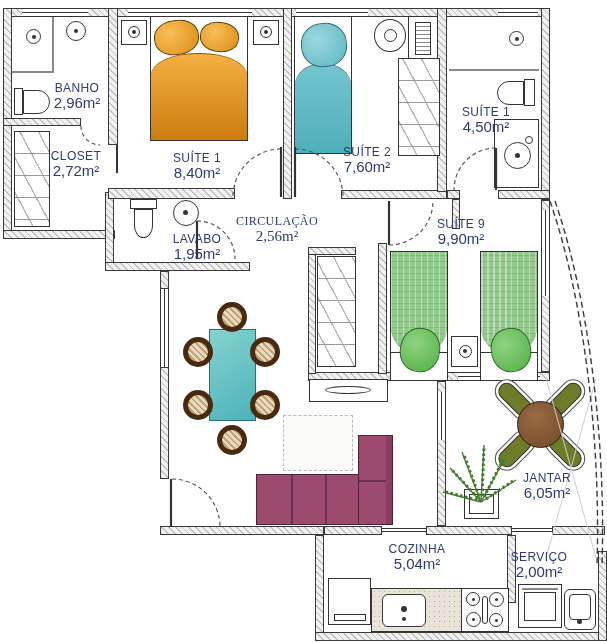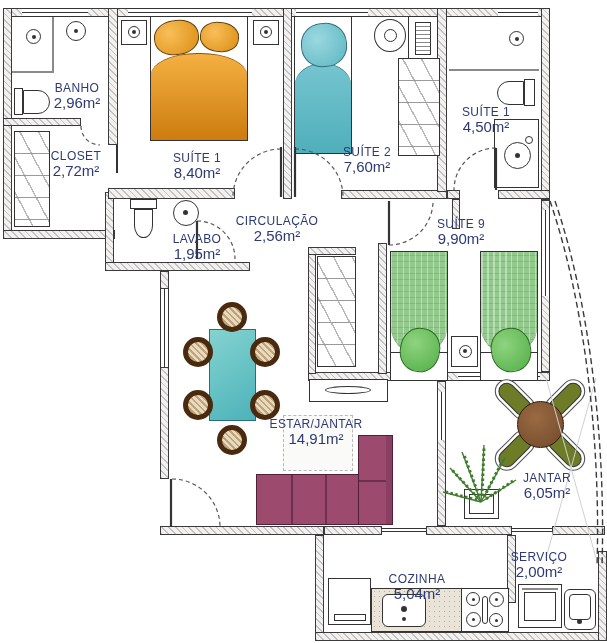--- a/index.html
+++ b/index.html
@@ -282,37 +282,33 @@
     <div class="rarea">7,60m²</div>
   </div>
   <div class="room-label" style="left:486px;top:106px;">
     <div class="rname">SUÍTE 1</div>
     <div class="rarea">4,50m²</div>
   </div>
   <div class="room-label" style="left:197px;top:233px;">
     <div class="rname">LAVABO</div>
     <div class="rarea">1,95m²</div>
   </div>
-  <div class="room-label" style="left:277px;top:215px;">
+  <div class="room-label" style="left:277px;top:215px;font-family:Liberation Serif, serif;">
     <div class="rname">CIRCULAÇÃO</div>
     <div class="rarea">2,56m²</div>
   </div>
   <div class="room-label" style="left:461px;top:218px;">
     <div class="rname">SUÍTE 9</div>
     <div class="rarea">9,90m²</div>
   </div>
-  <div class="room-label" style="left:316px;top:418px;">
-    <div class="rname">ESTAR/JANTAR</div>
-    <div class="rarea">14,91m²</div>
-  </div>
   <div class="room-label" style="left:547px;top:472px;">
     <div class="rname">JANTAR</div>
     <div class="rarea">6,05m²</div>
   </div>
-  <div class="room-label" style="left:417px;top:573px;">
+  <div class="room-label" style="left:417px;top:543px;">
     <div class="rname">COZINHA</div>
     <div class="rarea">5,04m²</div>
   </div>
   <div class="room-label" style="left:539px;top:551px;">
     <div class="rname">SERVIÇO</div>
     <div class="rarea">2,00m²</div>
   </div>
 
 </div>
 

